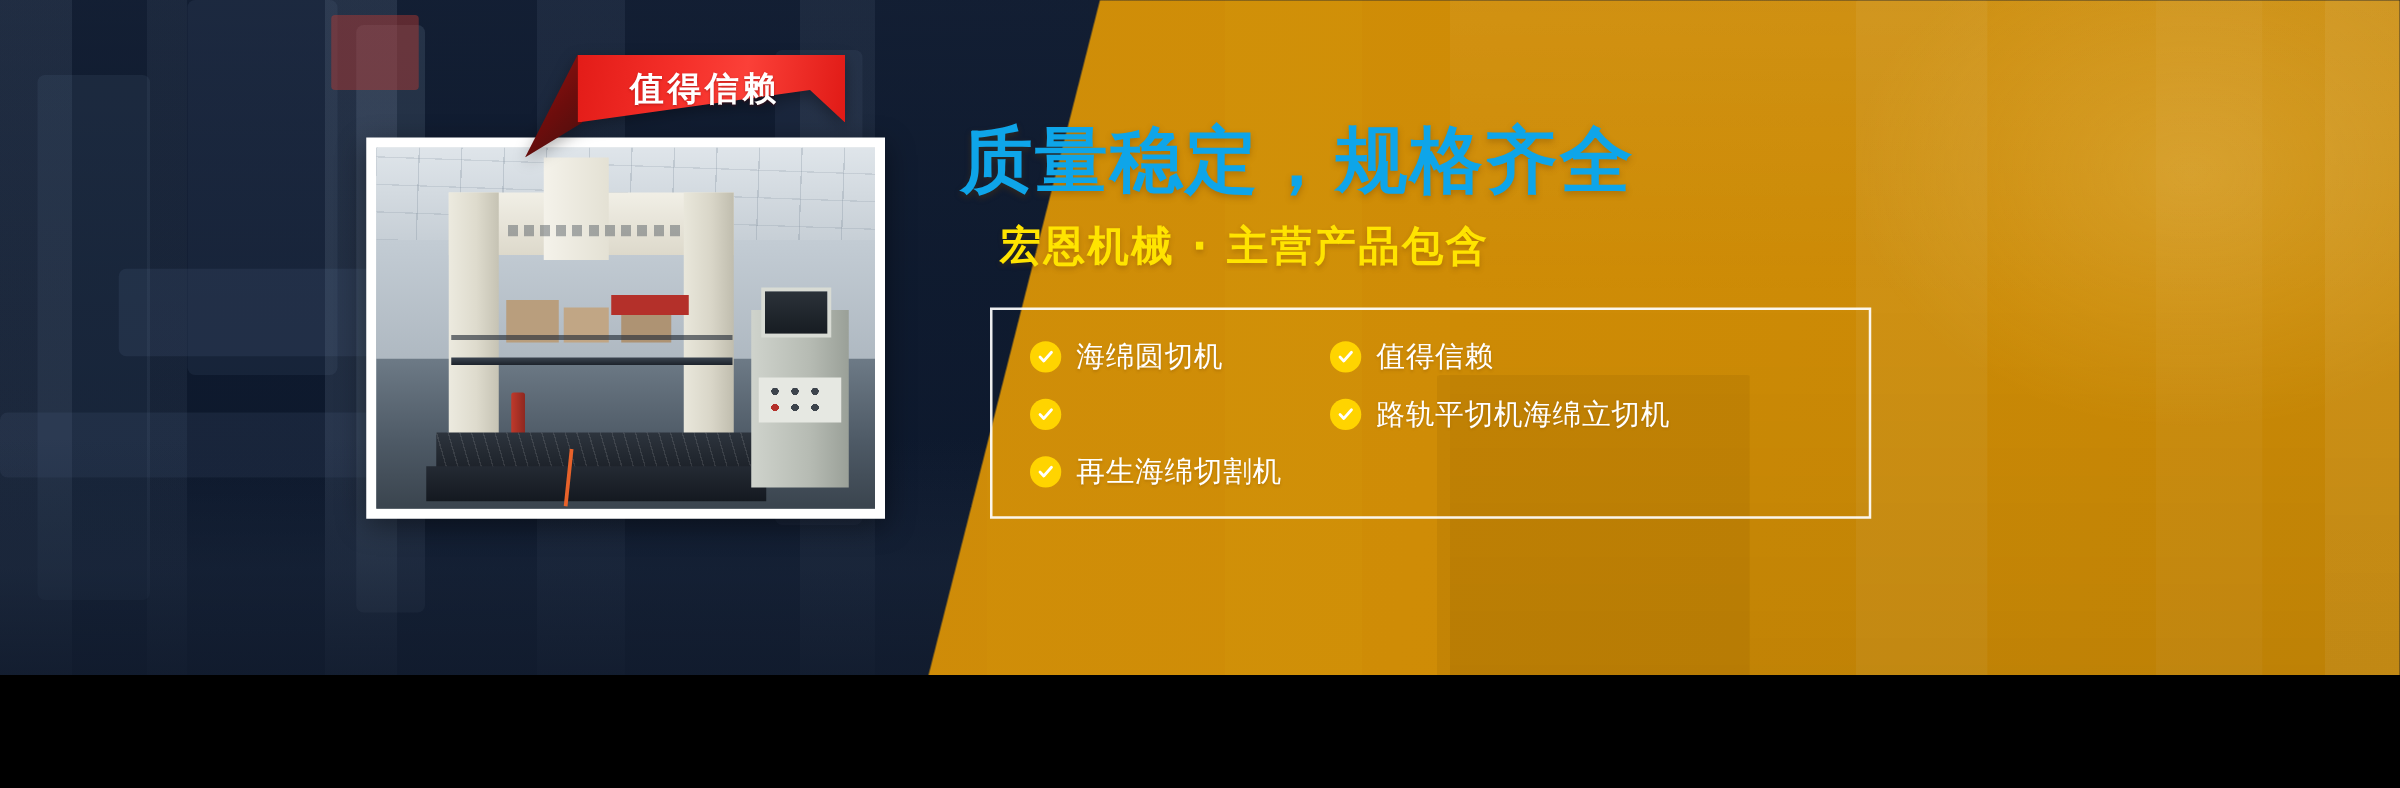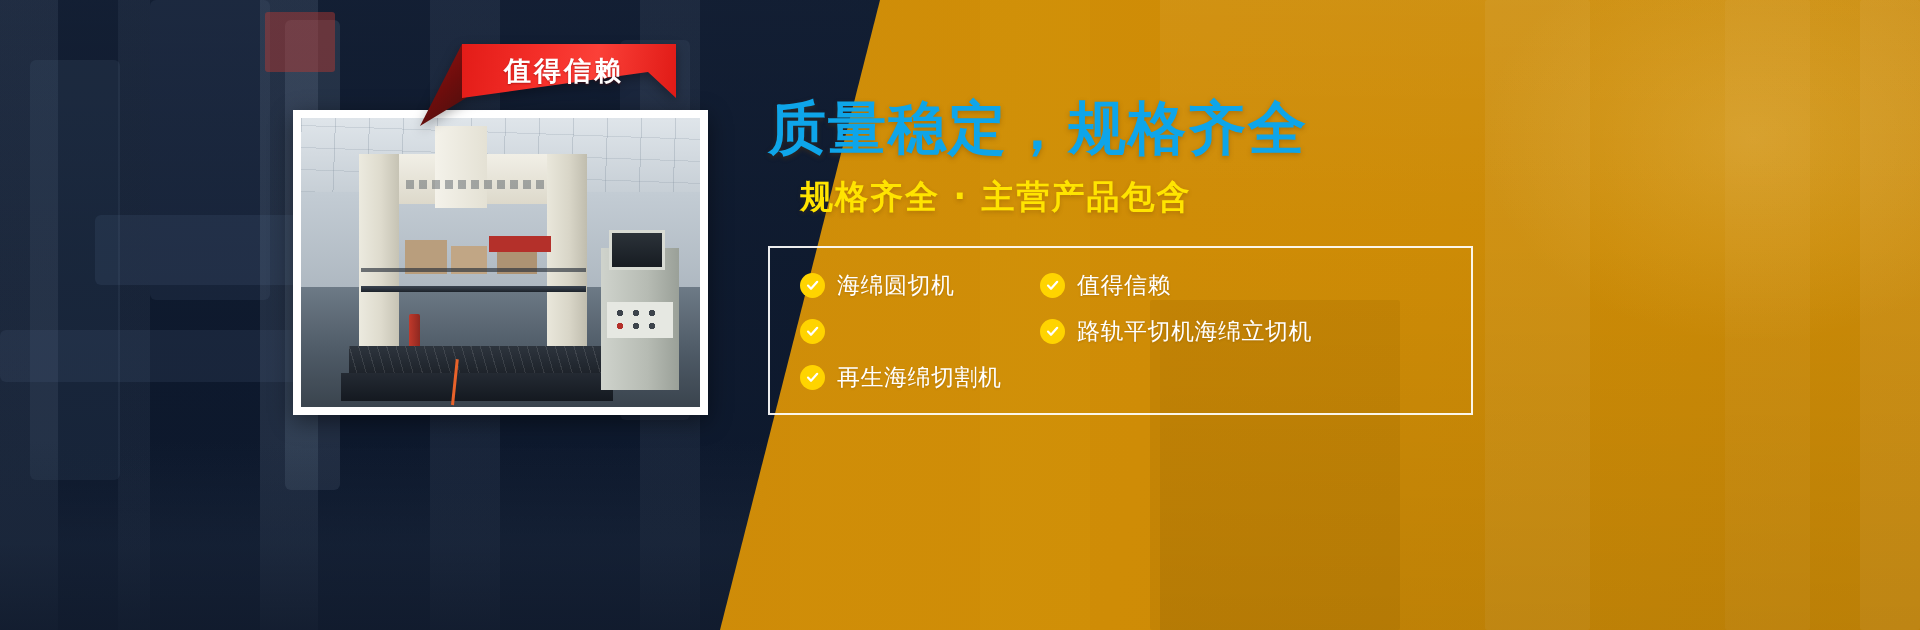--- a/index.html
+++ b/index.html
@@ -1,21 +1,21 @@
 <!DOCTYPE html>
 <html><head>
 <meta charset="utf-8">
 <style>
   * { margin:0; padding:0; box-sizing:border-box; }
   html,body { background:#000; }
   body { font-family:"DejaVu Sans","Liberation Sans",sans-serif; }
 
   .banner{
     position:relative;
-    width:1920px; height:630px;
+    width:1920px; height:540px;
     overflow:hidden;
     background:#0a1428;
   }
 
   
   .bg-left{
     position:absolute; inset:0;
     background:
       linear-gradient(115deg, rgba(10,22,44,.72) 0%, rgba(12,24,46,.80) 45%, rgba(8,18,38,.92) 100%),
       linear-gradient(180deg,#2b3647 0%,#1b2533 40%,#0e1724 100%);
@@ -268,20 +268,21 @@
     letter-spacing:2px;
     white-space:nowrap;
     text-shadow:0 2px 4px rgba(110,62,0,.30);
   }
 
   .product-box{
     margin-top:26px;
     width:705px;
     border:2px solid rgba(255,255,255,.92);
     padding:22px 30px 20px 30px;
+    margin-left:24px;
   }
   .product-grid{
     display:grid;
     grid-template-columns:230px 1fr;
     row-gap:15px;
     column-gap:10px;
   }
   .product-item{
     display:flex;
     align-items:center;
@@ -355,21 +356,21 @@
       <div class="ph-cab-screen"></div>
       <div class="ph-cab-panel"></div>
       <div class="ph-hose"></div>
     </div>
   </div>
 
   <div class="content">
 
     <div class="headline">质量稳定，规格齐全</div>
 
-    <div class="subhead">规格齐全 · 主营产品包含</div>
+    <div class="subhead">宏恩机械 · 主营产品包含</div>
 
     <div class="product-box">
       <div class="product-grid">
 
         <div class="product-item">
           <span class="check-icon">
             <svg width="15" height="15" viewBox="0 0 15 15">
                 <path d="M3 7.6 L6 10.8 L12.2 3.8" stroke="#ffffff" stroke-width="2.2" fill="none" stroke-linecap="round" stroke-linejoin="round"></path>
               </svg>
           </span>

